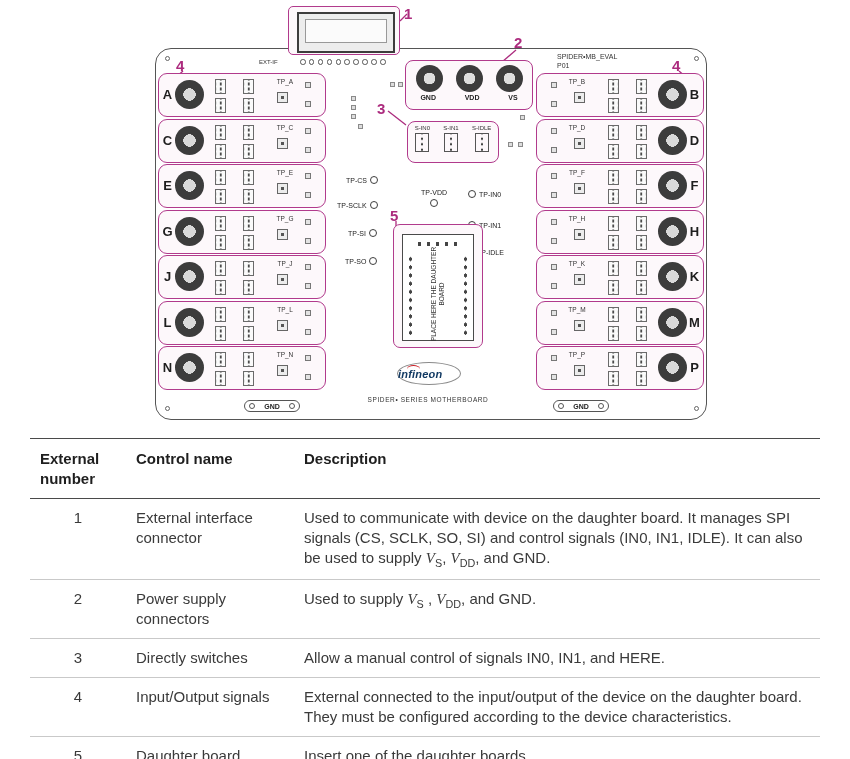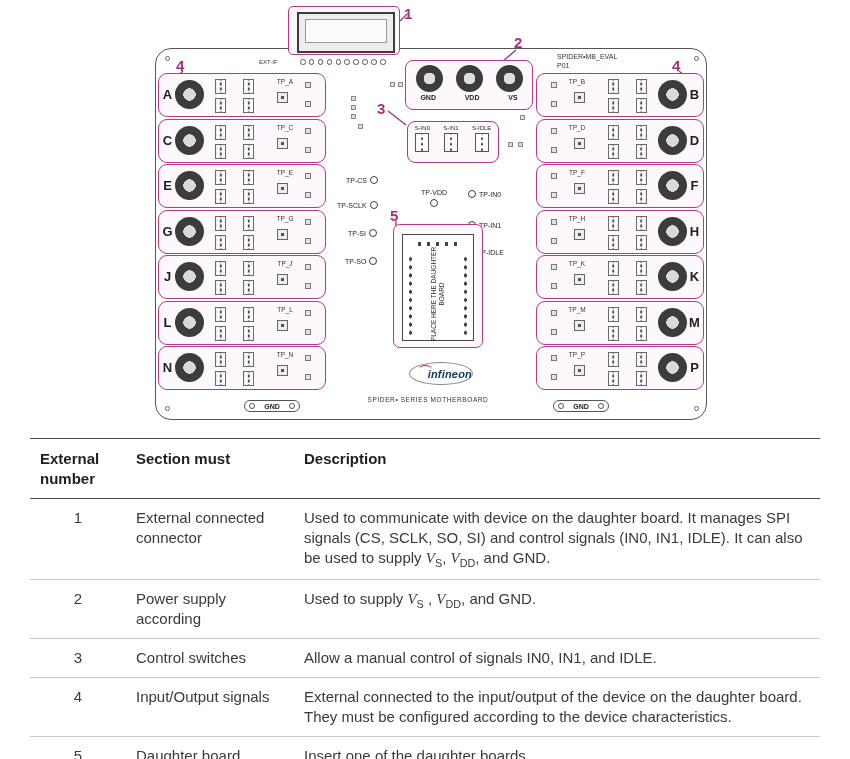--- a/index.html
+++ b/index.html
@@ -72,22 +72,22 @@
        background-size:5.5px 5px;background-position:2px 1.5px;}
   .pA{left:56px;top:5px}.pB{left:56px;top:24px}.pC{left:84px;top:5px}.pD{left:84px;top:24px}
   .ch-tp{position:absolute;left:104px;top:4px;width:44px;text-align:center;font-size:6.5px;color:#333;}
   .ringpad{position:absolute;left:118px;top:18px;width:11px;height:11px;border:1px solid #666;box-sizing:border-box;
            background:radial-gradient(circle,#555 1.5px,#ececec 1.7px);}
   .sqd{position:absolute;width:6px;height:6px;border:1px solid #777;background:#e3e3e3;box-sizing:border-box;}
   .sA{left:146px;top:8px}.sB{left:146px;top:27px}
   
   .smd{position:absolute;width:5px;height:5px;border:1px solid #8a8a8a;background:#ddd;box-sizing:border-box;}
   .screw{position:absolute;width:5px;height:5px;border:1px solid #666;border-radius:50%;background:#fff;box-sizing:border-box;}
-  .logo{position:absolute;left:409px;top:362px;width:64px;height:23px;border:1.5px solid #8a8a8a;
-        border-radius:50%;display:flex;align-items:center;justify-content:flex-end;box-sizing:border-box;}
+  .logo{position:absolute;left:397px;top:362px;width:64px;height:23px;border:1.5px solid #8a8a8a;
+        border-radius:50%;display:flex;align-items:center;justify-content:flex-start;box-sizing:border-box;}
   .logo-text{font-style:italic;font-weight:bold;font-size:11px;color:#123a63;letter-spacing:0.2px;}
   .logo-arc{position:absolute;left:9px;top:2px;width:13px;height:7px;border-top:1.6px solid #cc2229;border-radius:50%;}
   .mbfooter{position:absolute;left:308px;top:396px;width:240px;text-align:center;font-size:6.5px;
             letter-spacing:0.6px;color:#333;}
   .gnd{position:absolute;width:56px;height:12px;border:1.2px solid #555;border-radius:6px;background:#fff;
        display:flex;align-items:center;justify-content:space-between;padding:0 4px;box-sizing:border-box;
        font-size:7px;font-weight:bold;color:#222;}
   .gnd.l{left:244px;top:400px}.gnd.r{left:553px;top:400px}
   .gnd-dot{width:4px;height:4px;border:1px solid #555;border-radius:50%;background:#fff;box-sizing:content-box;}
   
@@ -484,42 +484,42 @@
 <div class="tablewrap">
   <table>
     <colgroup>
         <col style="width:96px">
         <col style="width:168px">
         <col>
       </colgroup>
     <thead>
       <tr>
         <th>External number</th>
-        <th>Section must</th>
+        <th>Control name</th>
         <th>Description</th>
       </tr>
     </thead>
     <tbody>
 
         <tr>
           <td class="num">1</td>
-          <td>External connected connector</td>
+          <td>External interface connector</td>
           <td>Used to communicate with device on the daughter board. It manages SPI signals (CS, SCLK, SO, SI) and control signals (IN0, IN1, IDLE). It can also be used to supply <i class="v">V</i><sub>S</sub>, <i class="v">V</i><sub>DD</sub>, and GND.</td>
         </tr>
 
         <tr>
           <td class="num">2</td>
-          <td>Power supply according</td>
+          <td>Power supply connectors</td>
           <td>Used to supply <i class="v">V</i><sub>S</sub> , <i class="v">V</i><sub>DD</sub>, and GND.</td>
         </tr>
 
         <tr>
           <td class="num">3</td>
-          <td>Control switches</td>
-          <td>Allow a manual control of signals IN0, IN1, and IDLE.</td>
+          <td>Directly switches</td>
+          <td>Allow a manual control of signals IN0, IN1, and HERE.</td>
         </tr>
 
         <tr>
           <td class="num">4</td>
           <td>Input/Output signals</td>
           <td>External connected to the input/output of the device on the daughter board. They must be configured according to the device characteristics.</td>
         </tr>
 
         <tr>
           <td class="num">5</td>

